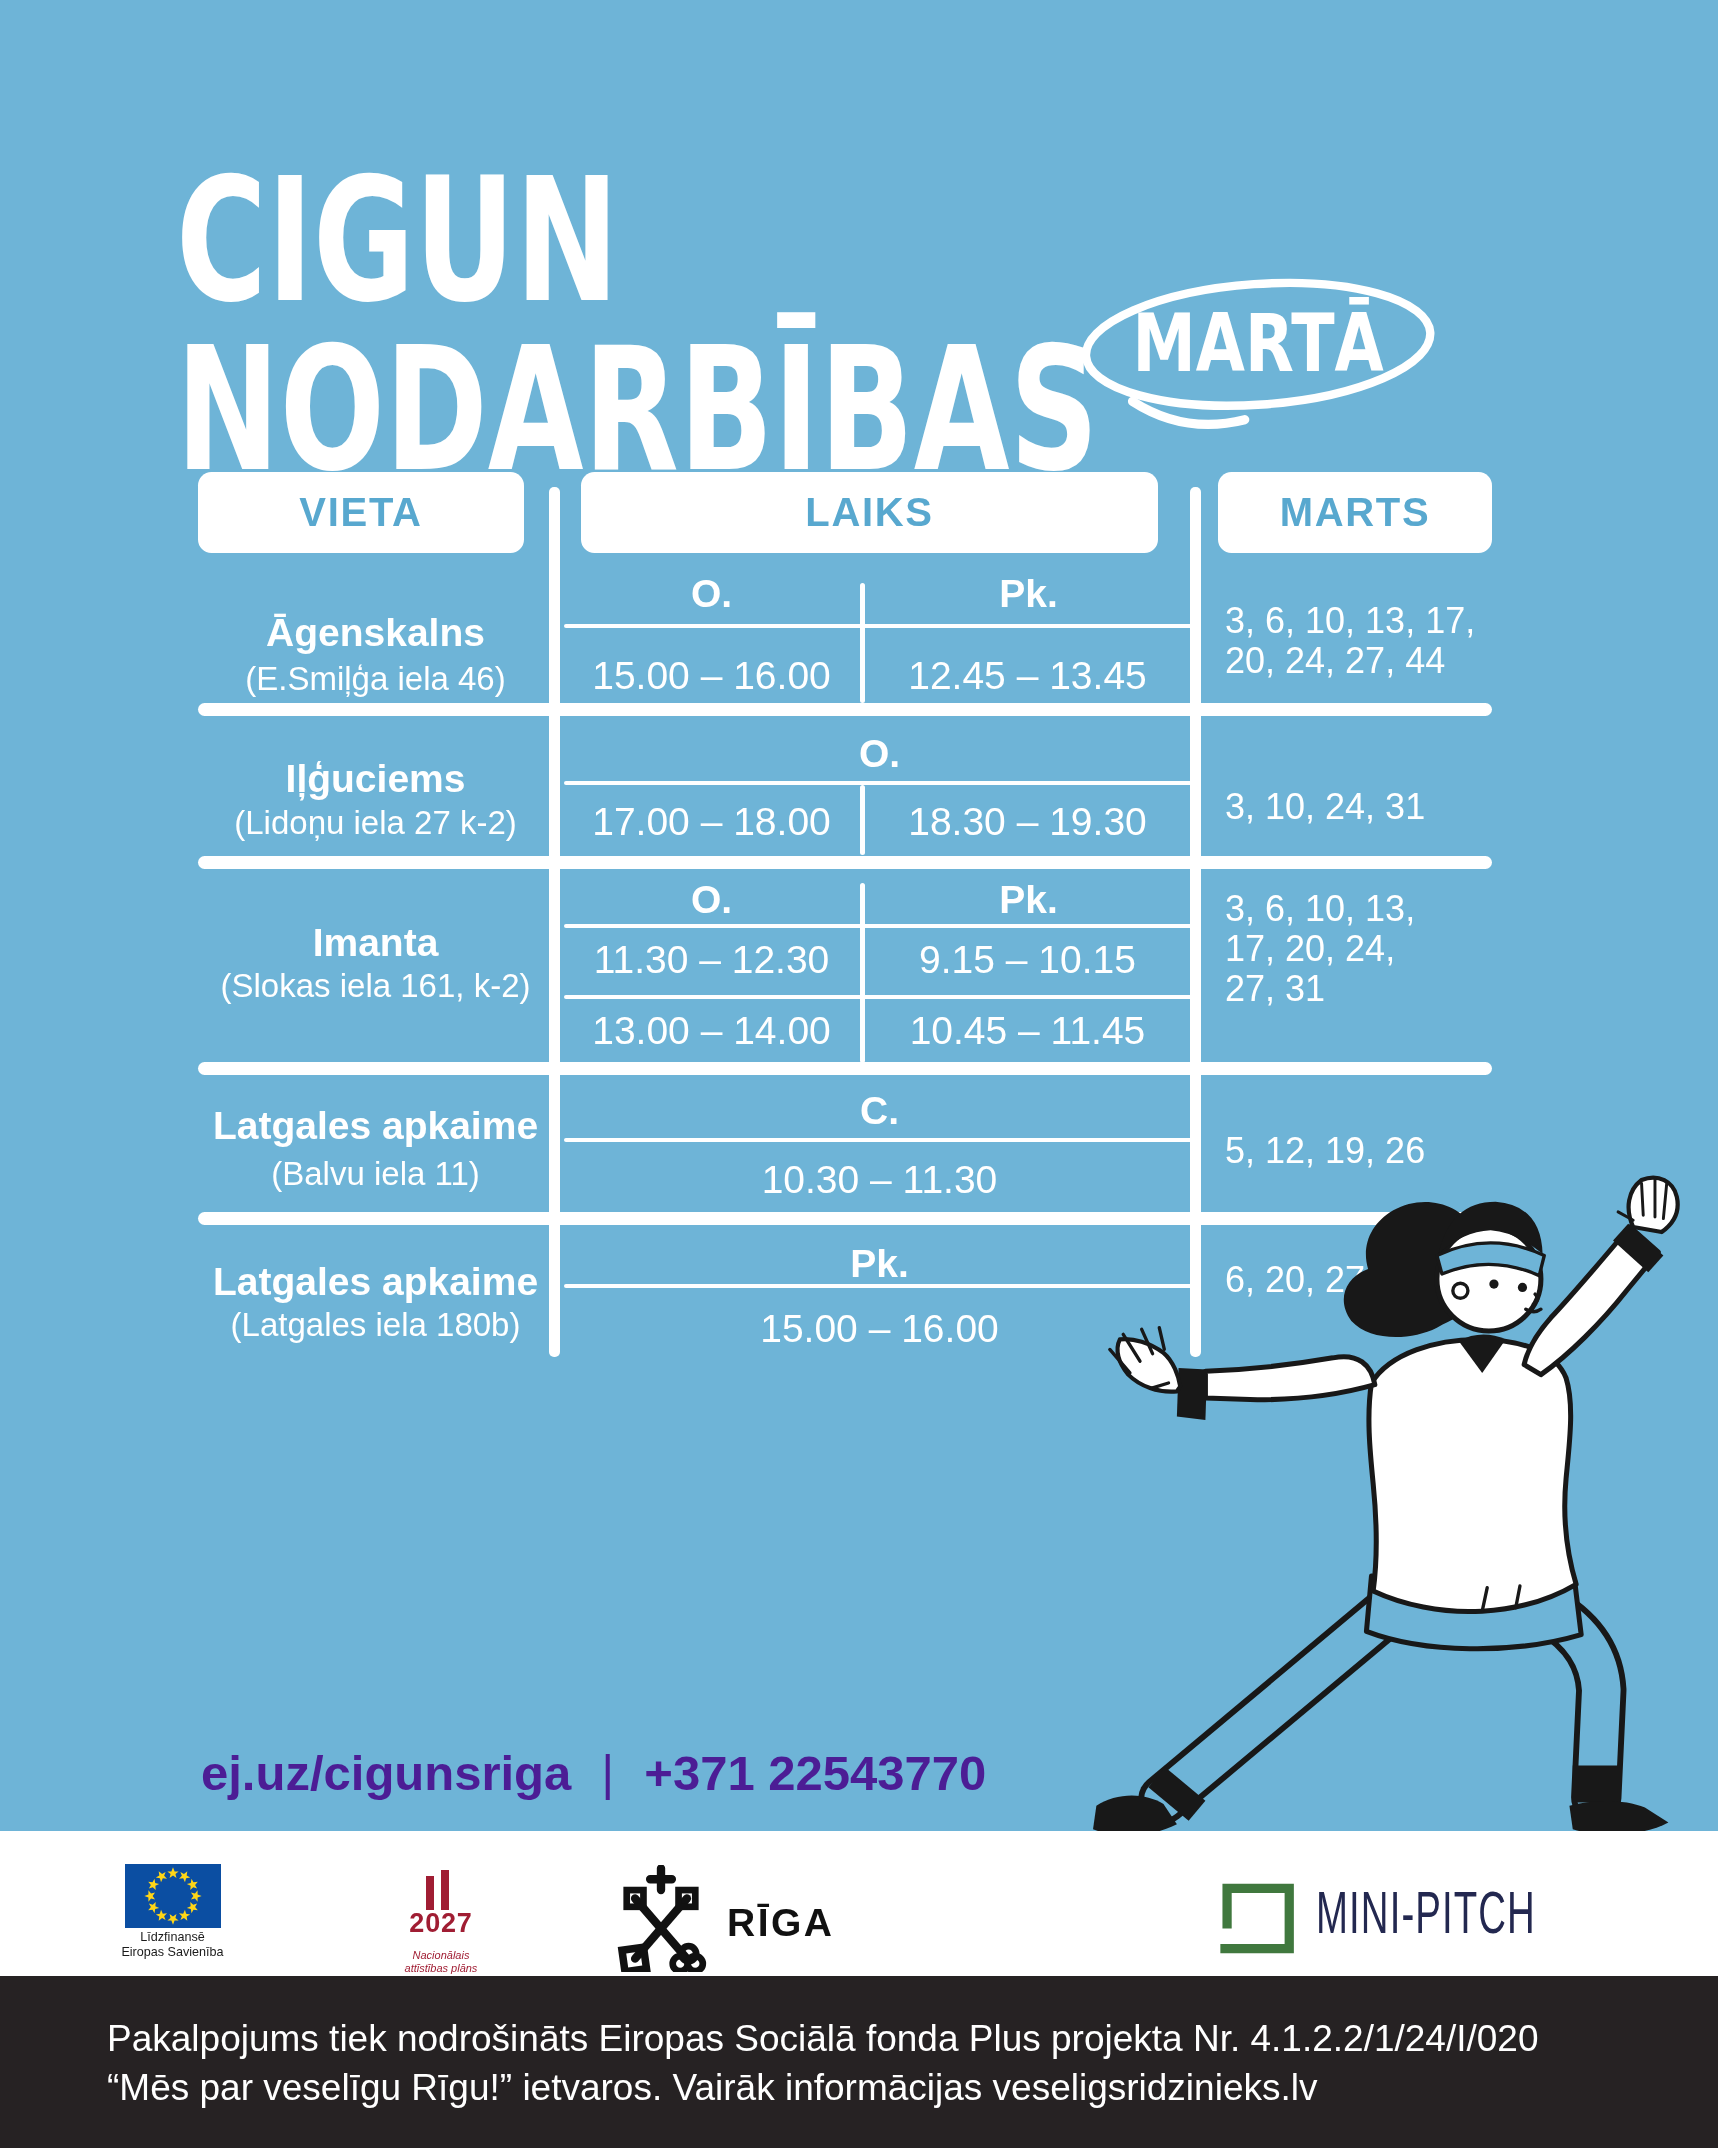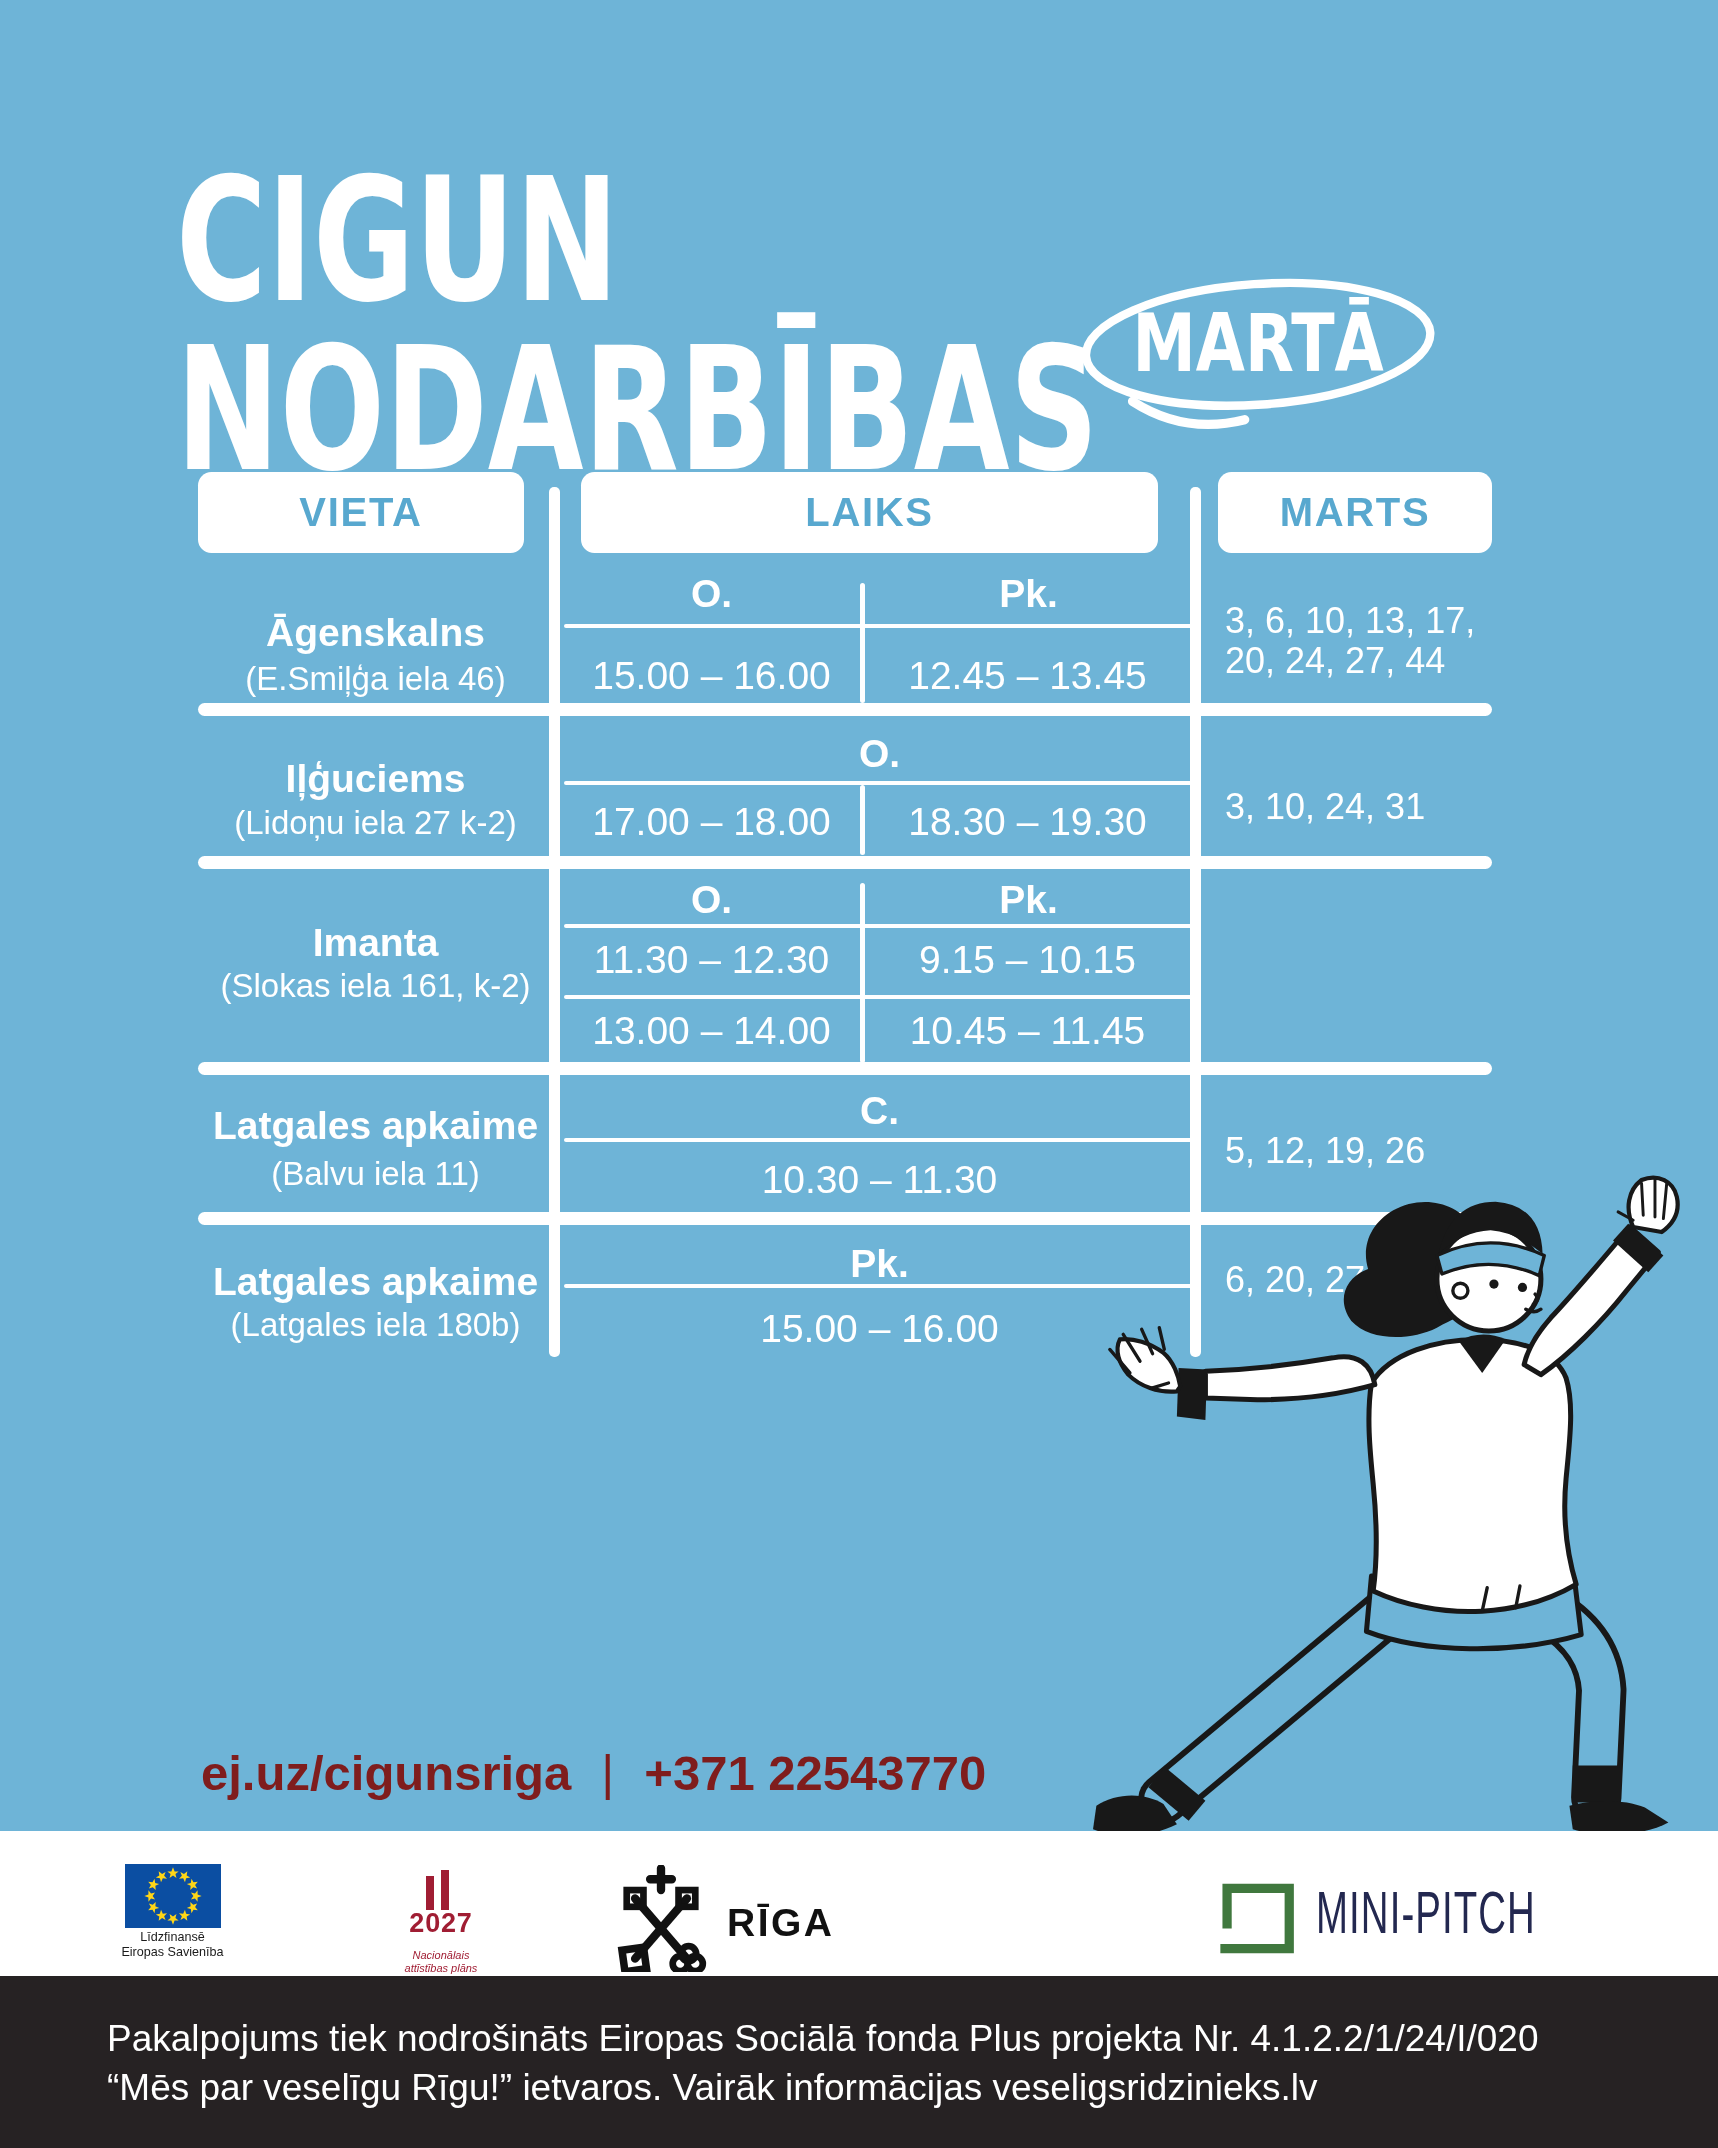--- a/index.html
+++ b/index.html
@@ -34,21 +34,21 @@
   .day{width:185px;text-align:center;color:#fff;font-weight:bold;font-size:39px;}
   .time{width:277px;text-align:center;color:#fff;font-size:39px;white-space:nowrap;}
   .dates{left:1225px;color:#fff;font-size:36px;line-height:40px;white-space:nowrap;}
   
   .notice{
     left:178px;top:1571px;width:847px;text-align:center;color:#fff;
     font-weight:bold;font-size:40px;line-height:47px;letter-spacing:0.8px;
   }
   .contact{
     left:201px;top:1744px;display:flex;align-items:center;gap:30px;
-    color:#7f1d1d;font-weight:bold;font-size:49px;white-space:nowrap;
+    color:#4c1d95;font-weight:bold;font-size:49px;white-space:nowrap;
   }
   .contact .pipe{font-weight:normal;font-size:50px;}
   
   .band-white{left:0;top:1831px;width:1718px;height:145px;background:#fff;}
   .band-dark{left:0;top:1976px;width:1718px;height:172px;background:#262223;}
   .footer-text{
     left:107px;top:2014px;width:1527px;color:#fff;font-size:37px;line-height:49px;white-space:nowrap;
   }
   
   .eu-caption{left:97px;top:1930px;width:151px;text-align:center;color:#1b1b1b;font-size:12.6px;line-height:15px;}
@@ -125,20 +125,25 @@
   </div>
 
   <div class="abs place" style="top:921px;">Imanta</div>
   <div class="abs addr" style="top:967px;">(Slokas iela 161, k-2)</div>
   <div class="abs day" style="left:619px;top:878px;">O.</div>
   <div class="abs day" style="left:936px;top:878px;">Pk.</div>
   <div class="abs time" style="left:573px;top:938px;">11.30 – 12.30</div>
   <div class="abs time" style="left:889px;top:938px;">9.15 – 10.15</div>
   <div class="abs time" style="left:573px;top:1009px;">13.00 – 14.00</div>
   <div class="abs time" style="left:889px;top:1009px;">10.45 – 11.45</div>
+  <div class="abs dates" style="top:889px;">
+    <div>3, 6, 10, 13,</div>
+    <div>17, 20, 24,</div>
+    <div>27, 31</div>
+  </div>
 
   <div class="abs place" style="top:1104px;">Latgales apkaime</div>
   <div class="abs addr" style="top:1155px;">(Balvu iela 11)</div>
   <div class="abs day" style="left:787px;top:1089px;">C.</div>
   <div class="abs time" style="left:741px;top:1158px;">10.30 – 11.30</div>
   <div class="abs dates" style="top:1131px;">
     <div>5, 12, 19, 26</div>
   </div>
 
   <div class="abs place" style="top:1260px;">Latgales apkaime</div>

